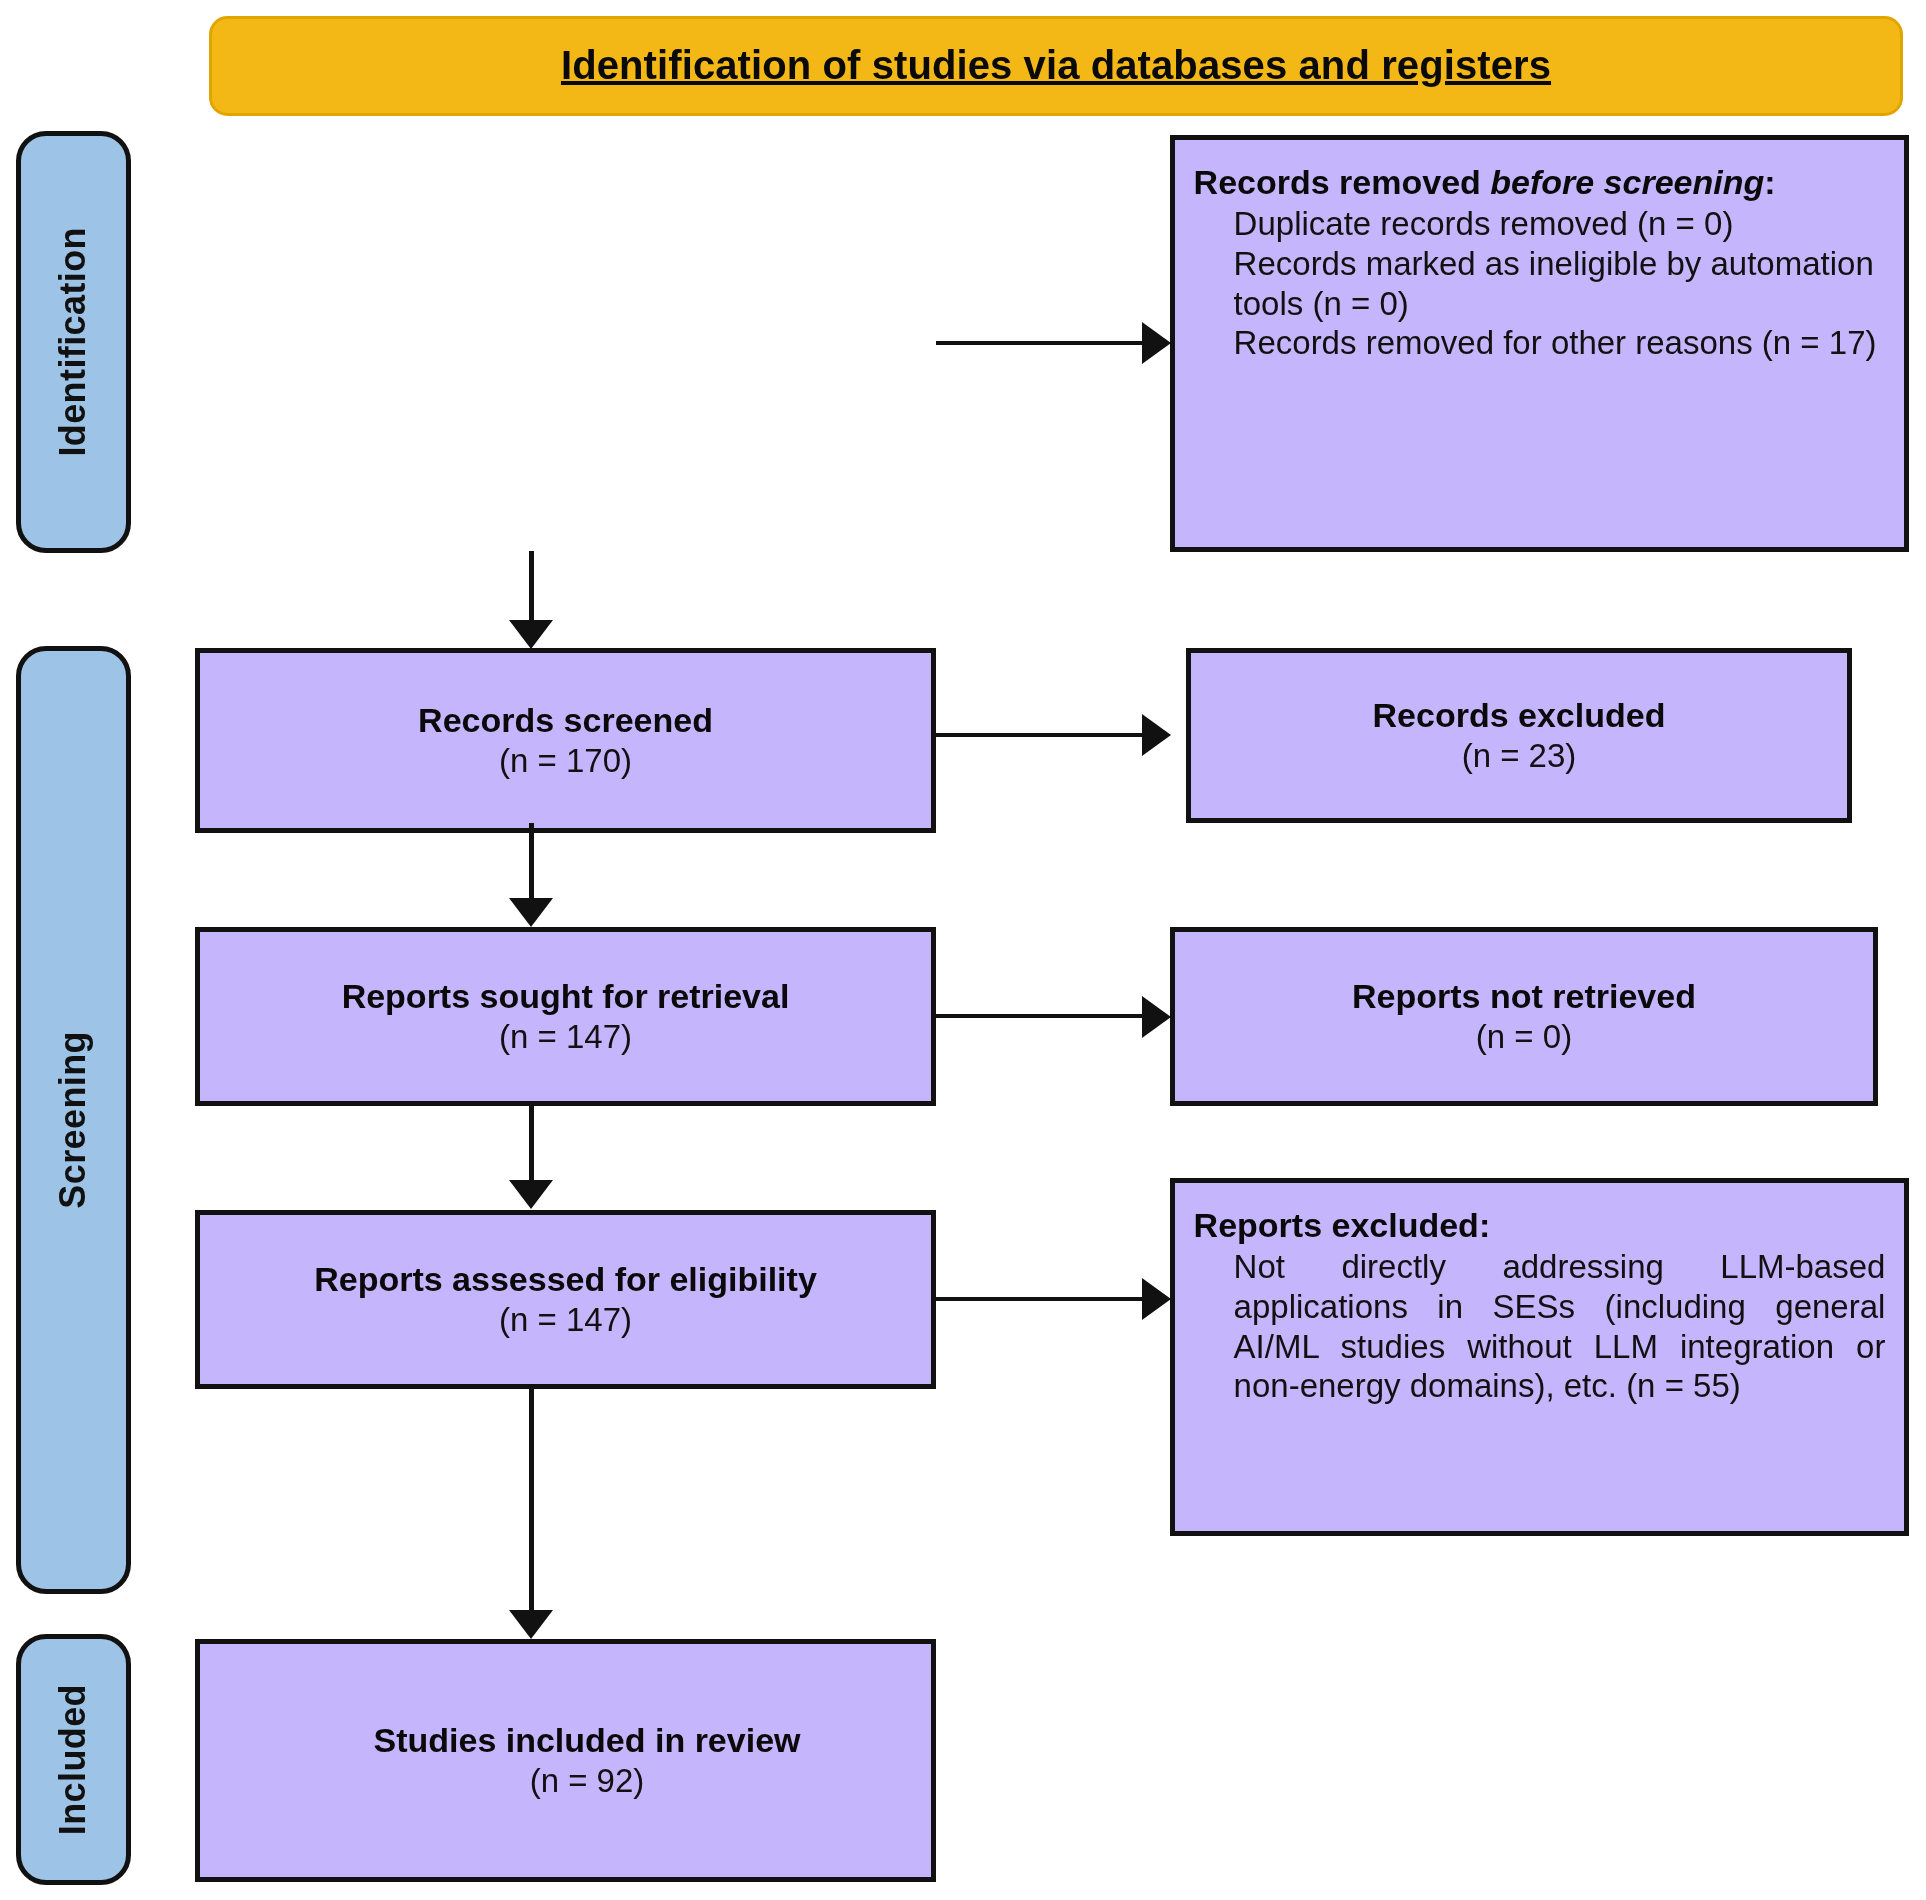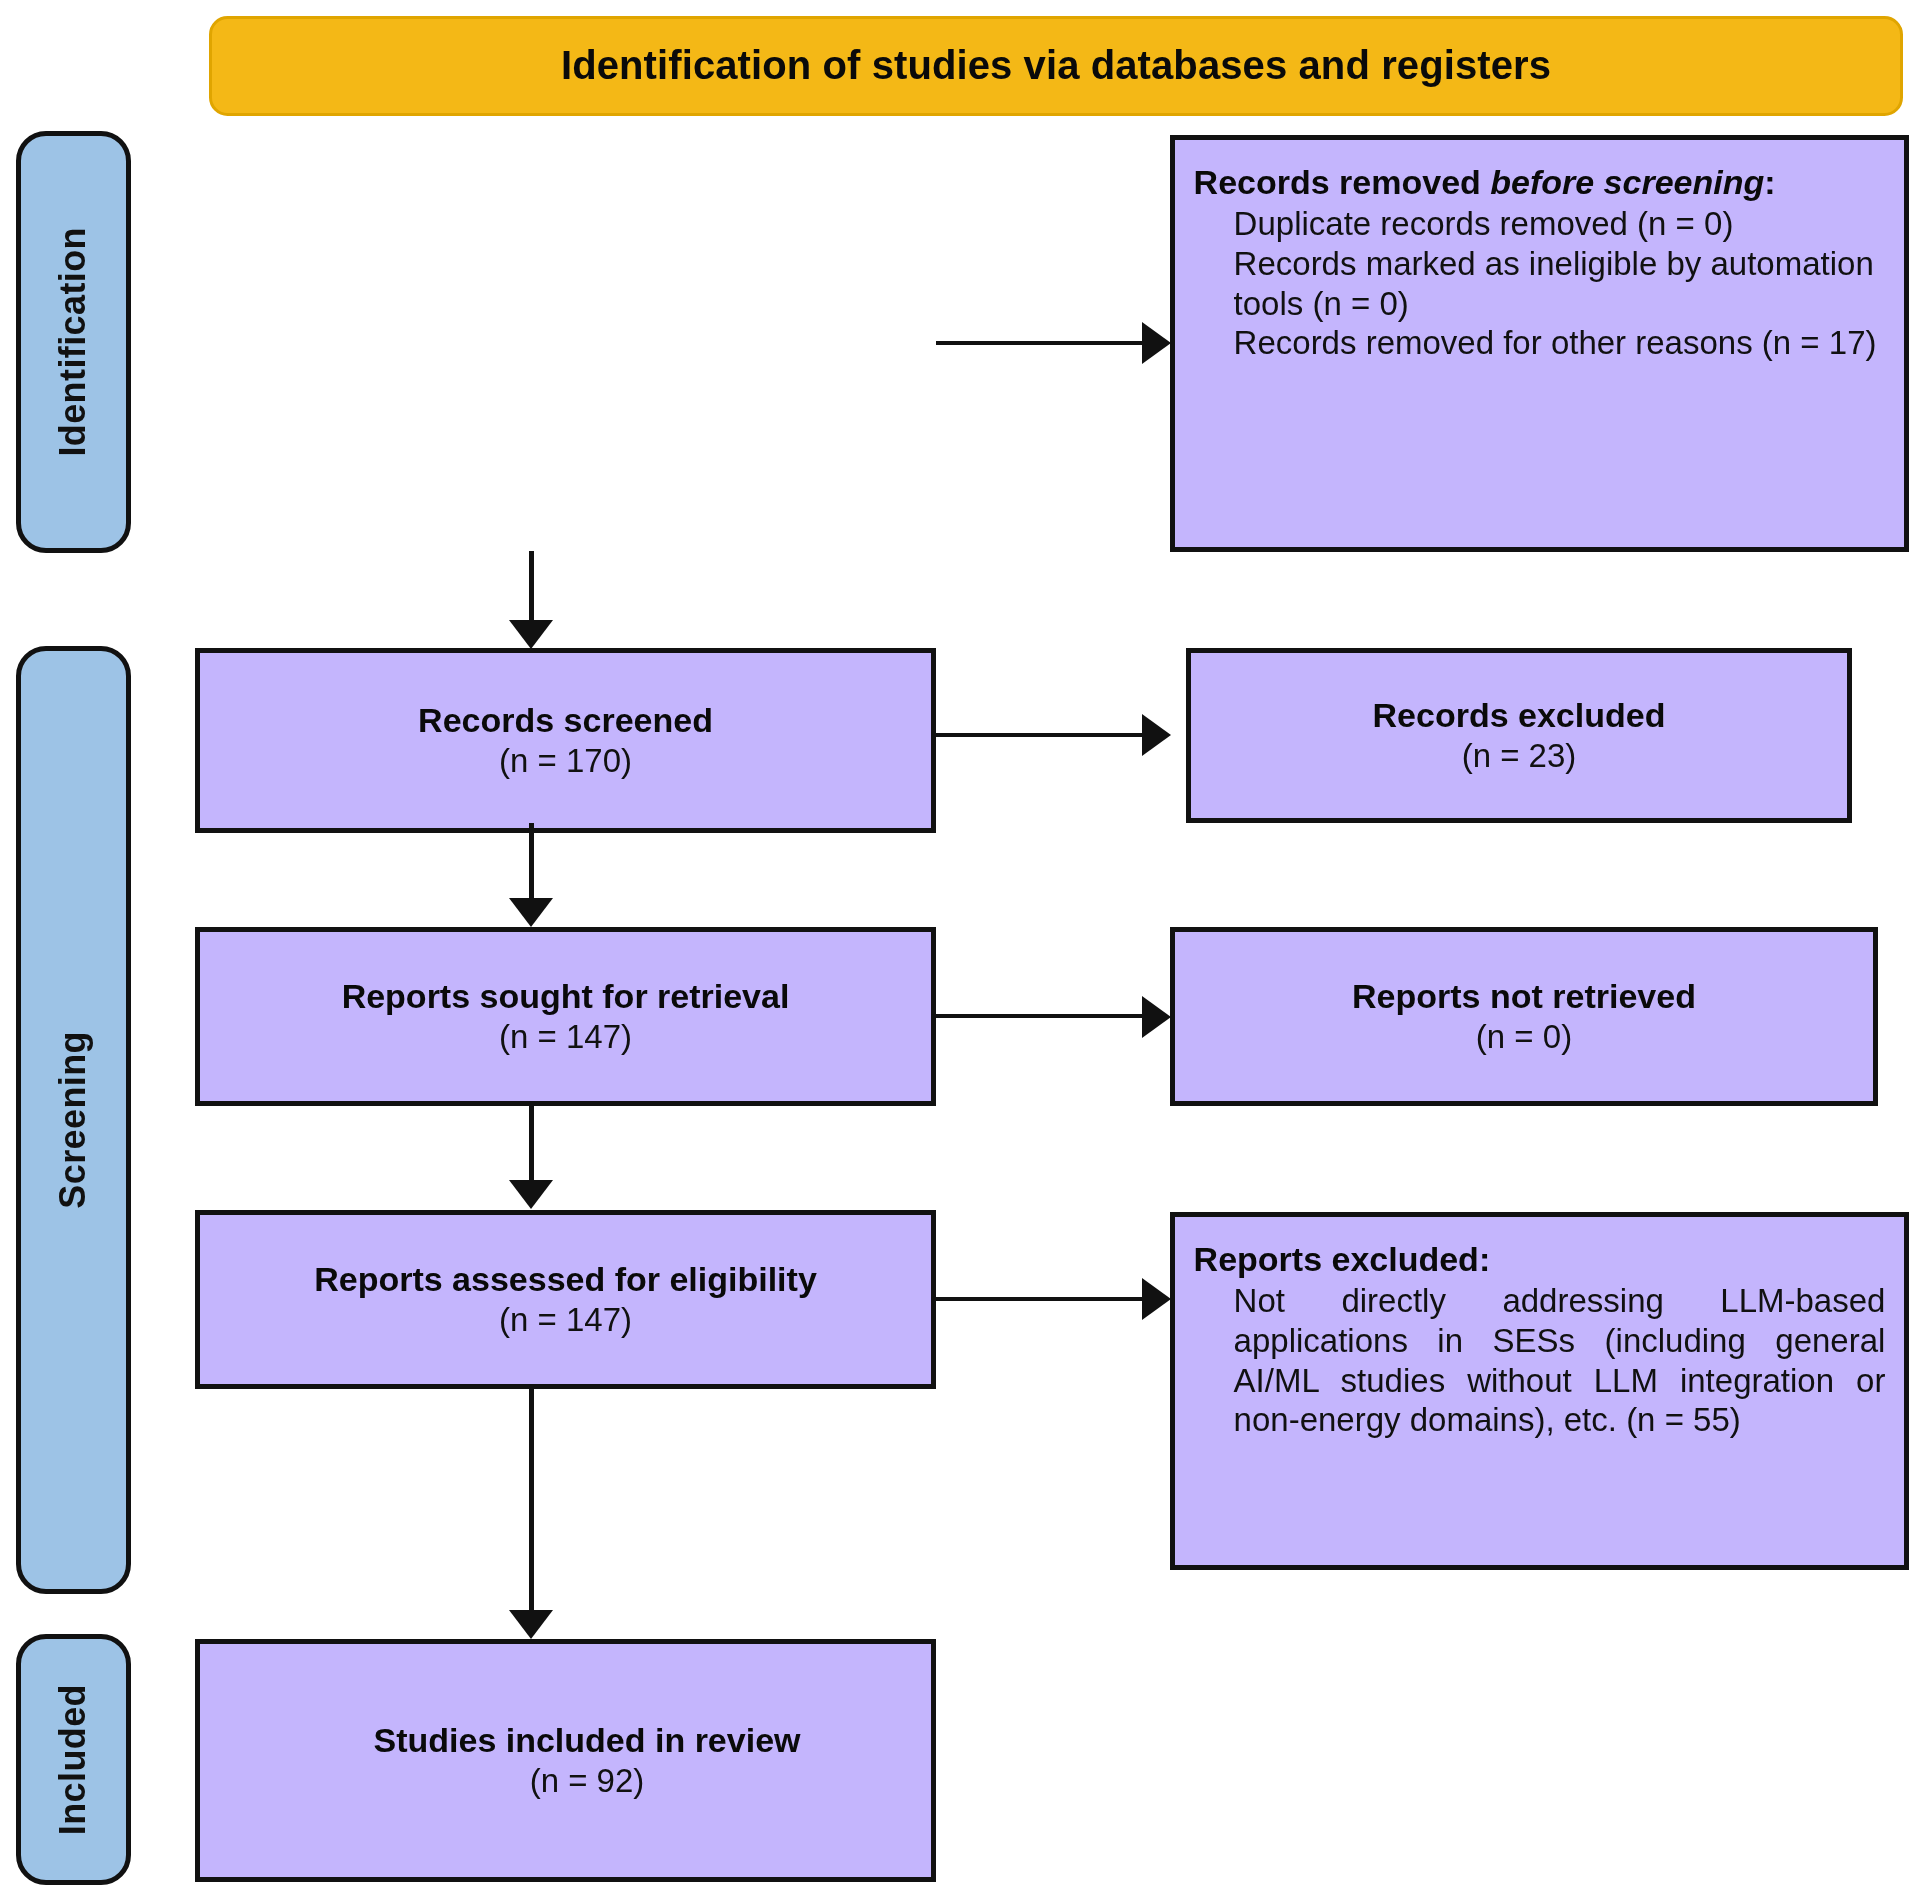--- a/index.html
+++ b/index.html
@@ -31,20 +31,21 @@
     align-items: center;
     justify-content: center;
   }
   .banner-text {
     font-size: 40px;
     font-weight: bold;
     color: #0a0a0a;
     letter-spacing: 0.1px;
     text-align: right;
     white-space: nowrap;
+    text-decoration: underline;
   }
 
   
   .stage {
     position: absolute;
     left: 15.7px;
     width: 115px;
     background: #9DC3E6;
     border: 5px solid #111111;
     border-radius: 30px;
@@ -112,21 +113,21 @@
   #box-identified { left: 195px; top: 135px;  width: 741px; height: 417px; }
   #box-screened   { left: 195px; top: 648px;  width: 741px; height: 185px; }
   #box-sought     { left: 195px; top: 927px; width: 741px; height: 179px; }
   #box-assessed   { left: 195px; top: 1210px; width: 741px; height: 179px; }
   #box-included   { left: 195px; top: 1639px; width: 741px; height: 243px; padding-left: 43px; }
 
   
   #box-removed      { left: 1170px; top: 135px;  width: 739px; height: 417px; }
   #box-excluded     { left: 1170px; top: 648px;  width: 666px; height: 175px; margin-left: 16px; }
   #box-notretrieved { left: 1170px; top: 927px; width: 708px; height: 179px; }
-  #box-repexcluded  { left: 1170px; top: 1212px; width: 739px; height: 358px; }
+  #box-repexcluded  { left: 1170px; top: 1178px; width: 739px; height: 358px; }
 
   
   .conn { position: absolute; }
 
   .v-line {
     width: 5px;
     background: #111111;
   }
   .v-head {
     width: 0; height: 0;

